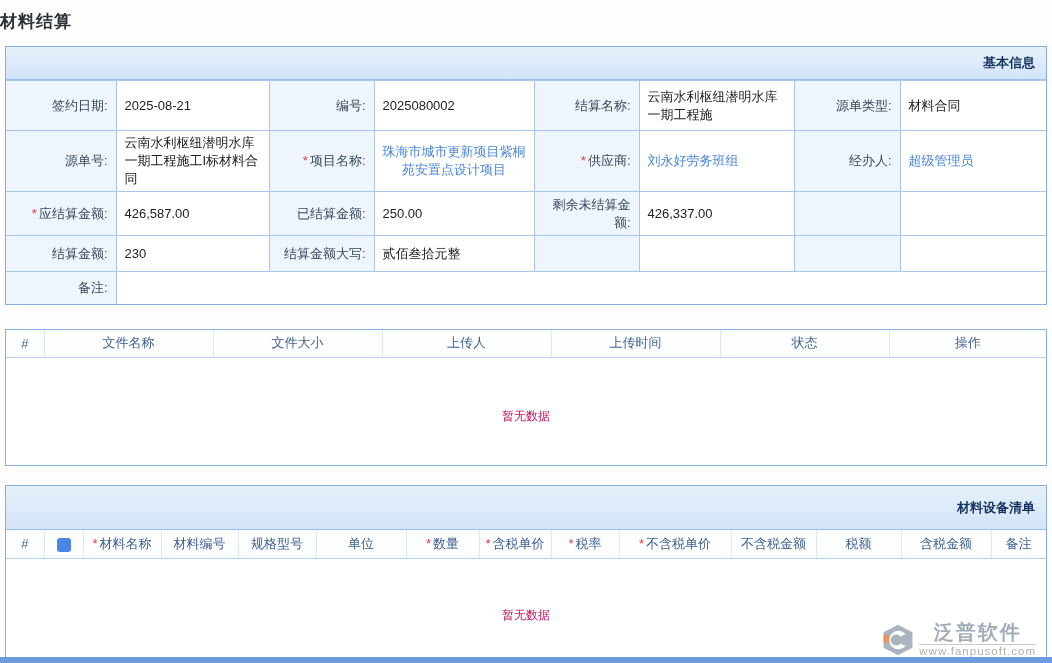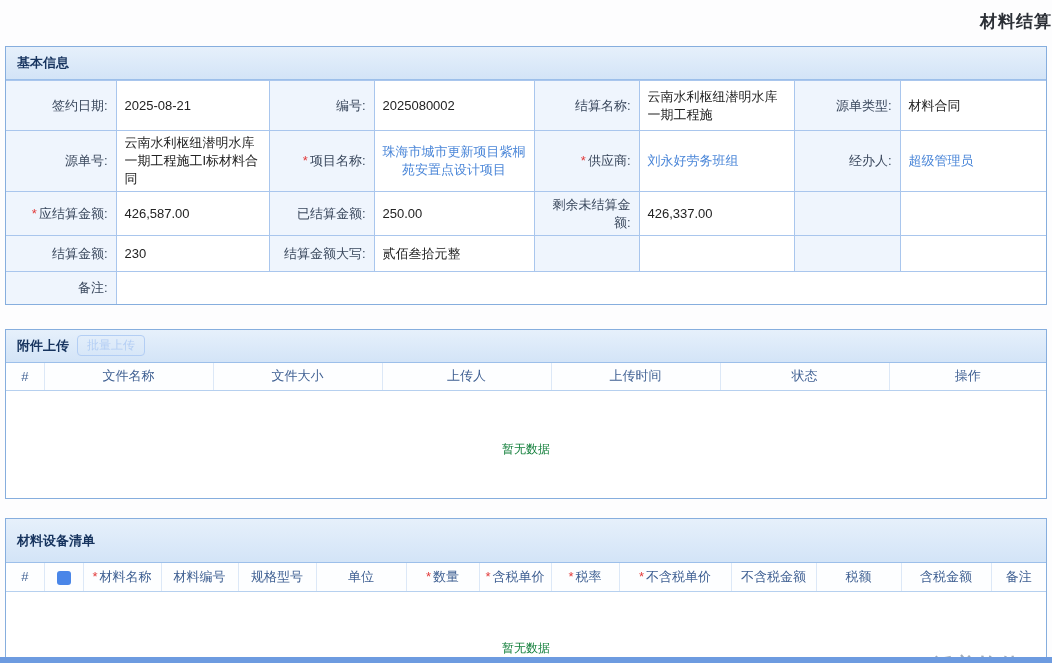--- a/index.html
+++ b/index.html
@@ -4,28 +4,28 @@
 <style>
   * { box-sizing: border-box; }
   html,body { margin:0; padding:0; }
   body {
     width:1052px; height:663px; position:relative; overflow:hidden;
     background:#fdfdfe;
     font-family:"Liberation Sans","DejaVu Sans",sans-serif;
     font-size:13px; color:#333;
   }
   .page-title {
-    text-align:right; font-size:17px; font-weight:bold; color:#2b2f36;
+    text-align:left; font-size:17px; font-weight:bold; color:#2b2f36;
     padding:10px 0 13px 0; letter-spacing:1px;
   }
   .section { margin:0 5px; border:1px solid #86aede; background:#fff; }
   .section-header {
     background:linear-gradient(180deg,#e6f0fb 0%,#d3e4f7 100%);
     border-bottom:1px solid #9cbfea;
-    padding:16px 11px; height:27px; display:flex; align-items:center; gap:8px;
+    padding:16px 11px; height:27px; display:flex; align-items:center; gap:8px;justify-content:flex-end;
   }
   .section-title { font-weight:bold; color:#16335e; font-size:13px; }
 
   
   table.grid { border-collapse:collapse; width:100%; table-layout:fixed; }
   table.grid td {
     border:1px solid #a9c6ed; padding:3px 8px; font-size:13px;
     overflow:hidden; word-break:break-all;
   }
   table.grid tr td:first-child { border-left:none; }
@@ -39,21 +39,21 @@
 
   
   table.list { border-collapse:collapse; width:100%; table-layout:fixed; }
   table.list th {
     font-weight:normal; color:#3e5f92; font-size:13px; background:#fdfeff;
     border-right:1px solid #dce8f7; border-bottom:1px solid #b6d0ef;
     height:28px; padding:2px 4px; text-align:center; overflow:hidden; white-space:nowrap;
   }
   table.list th:last-child { border-right:none; }
   .empty-body { position:relative; background:#fff; }
-  .empty-text { text-align:center; color:#15803d; font-size:12px; }
+  .empty-text { text-align:center; color:#be185d; font-size:12px; }
 
   
   .btn {
     display:inline-block; border:1px solid #b3cef4; color:#b3cef4;
     border-radius:4px; background:transparent; font-size:12px;
     padding:2px 9px; line-height:15px; cursor:pointer; white-space:nowrap;
     font-family:inherit;
   }
   .btn.on { border:1.5px solid #3b6cc3; color:#2f63c0; font-weight:bold; }
   .btn-row { display:flex; gap:6px; align-items:center; }
@@ -137,24 +137,20 @@
       <td class="lbl"><span>备注:</span></td>
       <td class="val" colspan="7"></td>
     </tr>
   </tbody>
     </table>
 </div>
 
 <div class="gap24"></div>
 
 <div class="section">
-  <div class="section-header">
-    <span class="section-title">附件上传</span>
-    <button class="btn">批量上传</button>
-  </div>
   <table class="list">
     <colgroup>
         <col style="width:38px">
         <col style="width:169px">
         <col style="width:169px">
         <col style="width:169px">
         <col style="width:169px">
         <col style="width:169px">
         <col>
       </colgroup>

